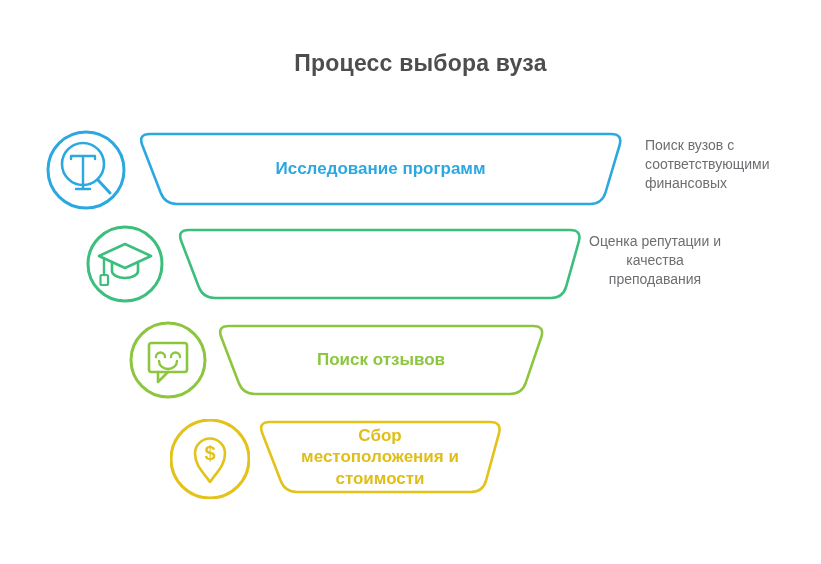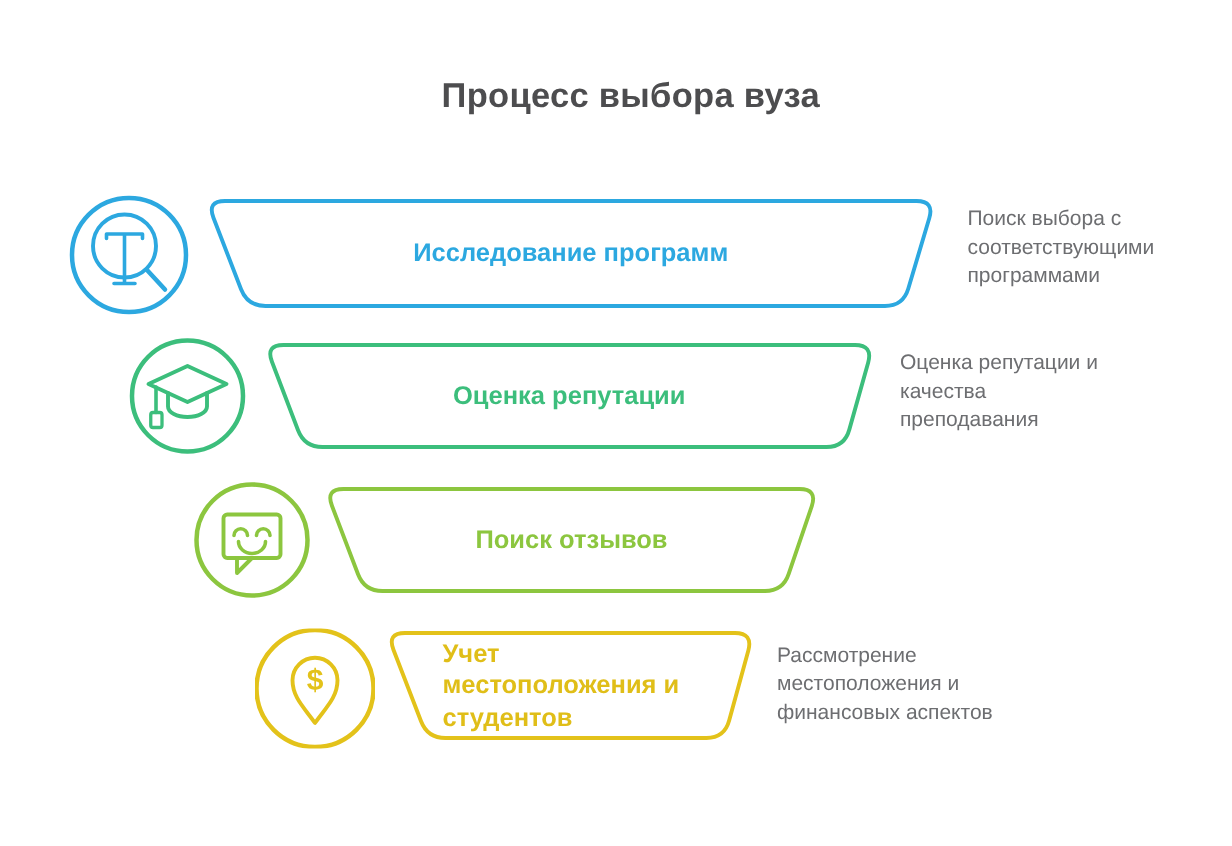--- a/index.html
+++ b/index.html
@@ -9,21 +9,21 @@
     padding-left:20px;
   }
   .title{
     position:absolute;top:50px;left:0;width:100%;text-align:center;
     font-size:23px;font-weight:bold;color:#4d4d4f;letter-spacing:0.2px;
   }
   .icon{position:absolute;width:80px;height:80px;}
   .trap{position:absolute;}
   .step-label{
     position:absolute;display:flex;align-items:center;justify-content:center;
-    font-weight:bold;font-size:17px;line-height:1.25;
+    font-weight:bold;font-size:17px;text-align:center;line-height:1.25;
   }
   .step-label .inner{display:block;}
   .desc{
     position:absolute;font-size:14px;line-height:1.36;color:#6d6e71;
   }
   .c1{color:#2ca8e0}.c2{color:#3cbe7c}.c3{color:#8cc63f}.c4{color:#e0be18}
   svg{display:block}
 </style>
 </head>
 <body>
@@ -41,40 +41,37 @@
     </svg>
   </div>
   <div class="trap" style="left:136px;top:131px;">
     <svg width="490" height="76" viewBox="0 0 490 76" fill="#ffffff" stroke="#2ca8e0" stroke-width="2.6" stroke-linejoin="round">
       <path d="M14,3 L475,3 Q487,3 483.5,14.5 L469.5,61.5 Q466,73 454,73 L41,73 Q29,73 24.7,61.8 L6.3,14.2 Q2,3 14,3 Z"></path>
     </svg>
   </div>
   <div class="step-label c1" style="left:138px;top:134px;width:485px;height:70px;">
     <span class="inner">Исследование программ</span>
   </div>
-  <div class="desc" style="left:645px;top:136px;width:150px;">Поиск выбора с соответствующими программами</div>
+  <div class="desc" style="left:645px;top:136px;width:150px;">Поиск вузов с соответствующими финансовых</div>
 
   <div class="icon" style="left:85px;top:224px;">
     <svg width="80" height="80" viewBox="0 0 80 80" fill="none" stroke="#3cbe7c" stroke-linecap="round" stroke-linejoin="round">
       <circle cx="40" cy="40" r="37" stroke-width="3"></circle>
       <path d="M40,20 L66,32 L40,44 L14,32 Z" stroke-width="2.6"></path>
       <path d="M27,38 v9 c0,4 6,7 13,7 s13,-3 13,-7 v-9" stroke-width="2.6"></path>
       <path d="M19,34 v17" stroke-width="2.4"></path>
       <rect x="15.5" y="51" width="7.5" height="10" rx="1.5" stroke-width="2.2"></rect>
     </svg>
   </div>
   <div class="trap" style="left:175px;top:227px;">
     <svg width="412" height="74" viewBox="0 0 412 74" fill="#ffffff" stroke="#3cbe7c" stroke-width="2.6" stroke-linejoin="round">
       <path d="M14,3 L395,3 Q407,3 403.8,14.6 L391.2,59.4 Q388,71 376,71 L40,71 Q28,71 23.7,59.8 L6.3,14.2 Q2,3 14,3 Z"></path>
     </svg>
   </div>
-  <div class="step-label c2" style="left:177px;top:230px;width:405px;height:68px;">
-    <span class="inner">Оценка репутации</span>
-  </div>
-  <div class="desc" style="left:600px;top:232px;width:150px;">Оценка репутации и качества преподавания</div>
+  <div class="desc" style="left:580px;top:232px;width:150px;text-align:center;">Оценка репутации и качества преподавания</div>
 
   <div class="icon" style="left:128px;top:320px;">
     <svg width="80" height="80" viewBox="0 0 80 80" fill="none" stroke="#8cc63f" stroke-linecap="round" stroke-linejoin="round">
       <circle cx="40" cy="40" r="37" stroke-width="3"></circle>
       <rect x="21" y="23" width="38" height="29" rx="2.5" stroke-width="2.6"></rect>
       <path d="M30,52 L30,62 L40,52" stroke-width="2.6"></path>
       <path d="M28,37 a4.5,4.5 0 0 1 9,0" stroke-width="2.4"></path>
       <path d="M43,37 a4.5,4.5 0 0 1 9,0" stroke-width="2.4"></path>
       <path d="M31,41 a9,8 0 0 0 18,0" stroke-width="2.4"></path>
     </svg>
@@ -94,17 +91,16 @@
       <path d="M40,63 C33,53 25,46 25,34.5 a15,15 0 1 1 30,0 C55,46 47,53 40,63 Z" stroke-width="2.6"></path>
       <text x="40" y="41" text-anchor="middle" font-size="20" font-weight="bold" fill="#e3c21a" stroke="none" font-family="Liberation Sans, sans-serif">$</text>
     </svg>
   </div>
   <div class="trap" style="left:256px;top:419px;">
     <svg width="251" height="76" viewBox="0 0 251 76" fill="#ffffff" stroke="#e3c21a" stroke-width="2.6" stroke-linejoin="round">
       <path d="M14,3 L234,3 Q246,3 242.9,14.6 L230.1,61.4 Q227,73 215,73 L41,73 Q29,73 24.7,61.8 L6.3,14.2 Q2,3 14,3 Z"></path>
     </svg>
   </div>
   <div class="step-label c4" style="left:258px;top:422px;width:244px;height:70px;">
-    <span class="inner" style="width:170px;">Учет местоположения и студентов</span>
+    <span class="inner" style="width:170px;">Сбор местоположения и стоимости</span>
   </div>
-  <div class="desc" style="left:518px;top:427px;width:165px;">Рассмотрение местоположения и финансовых аспектов</div>
 
 </div>
 
 </body></html>

